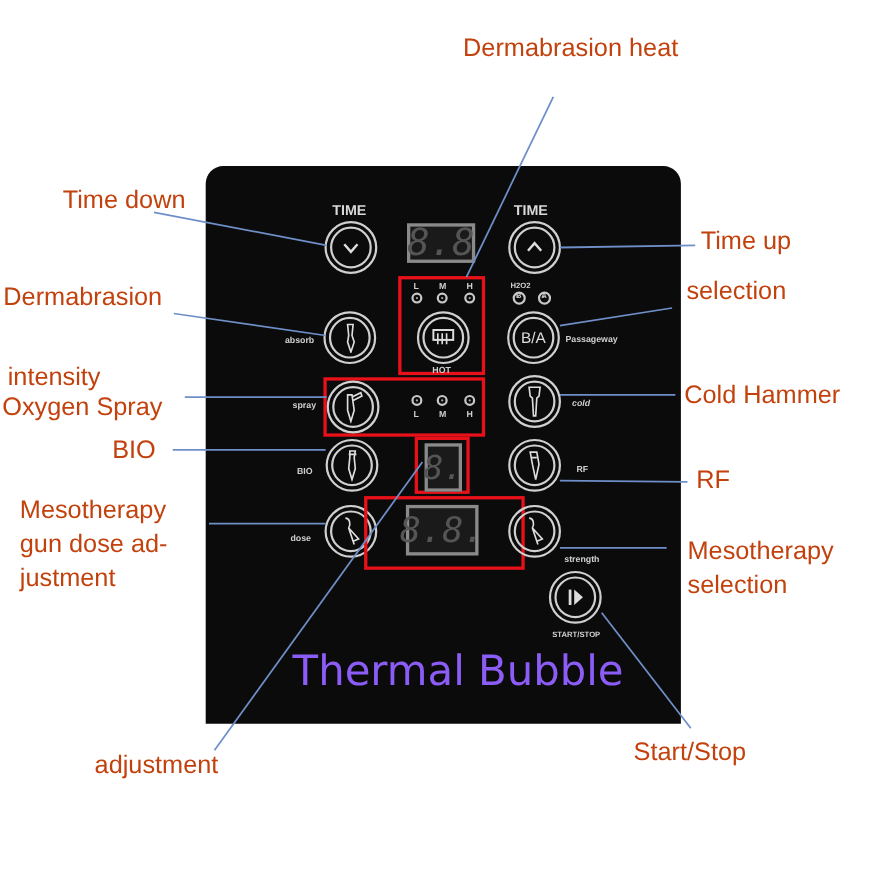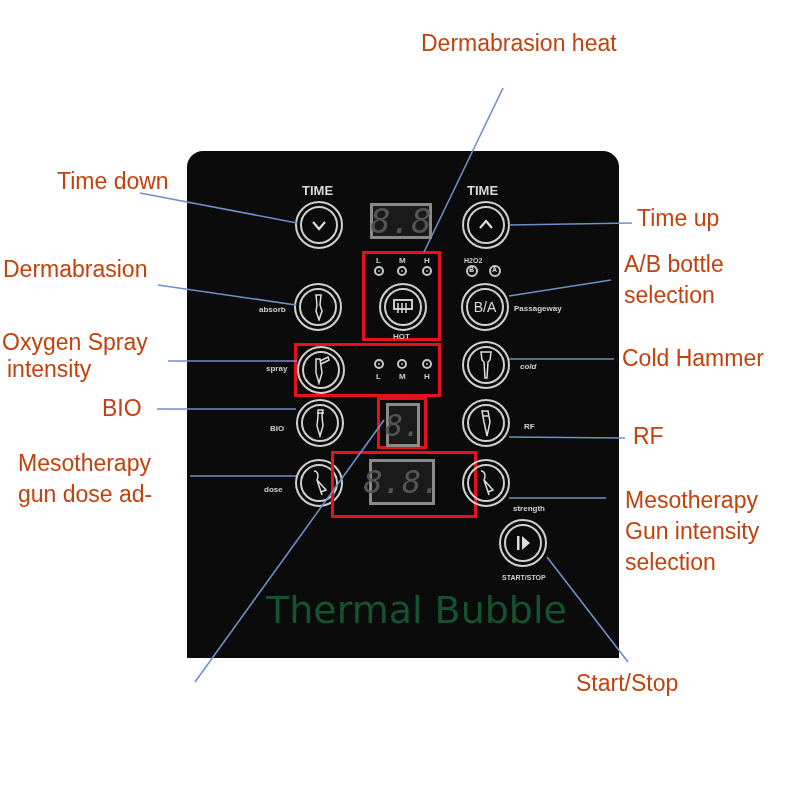--- a/index.html
+++ b/index.html
@@ -12,52 +12,52 @@
   .time-lbl { position:absolute; color:#d8d8d8; font-weight:bold; font-size:13px; }
   .btn { position:absolute; width:48px; height:48px; border-radius:50%; box-sizing:border-box;
          border:2px solid #d0d0d0; display:flex; align-items:center; justify-content:center; }
   .btn::before { content:""; position:absolute; inset:3px; border-radius:50%; border:2px solid #d0d0d0; }
   .btn svg { position:relative; }
   .seg { position:absolute; background:#1a1a1a; border:3px solid #8a8a8a; color:#555;
          font-family:"DejaVu Sans Mono", monospace; font-style:italic; display:flex; align-items:center; justify-content:center; }
   .redbox { position:absolute; border:3px solid #e8111a; box-sizing:border-box; }
   .led { position:absolute; width:10px; height:10px; border-radius:50%; border:2px solid #c8c8c8; box-sizing:border-box; }
   .led::after { content:""; position:absolute; left:2px; top:2px; width:2px; height:2px; border-radius:50%; background:#9aa; }
-  .brand { position:absolute; left:266px; top:588px; color:#14532d; font-size:38px; font-family:"DejaVu Sans", sans-serif; letter-spacing:0px; }
+  .brand { position:absolute; left:266px; top:588px; color:#8b5cf6; font-size:38px; font-family:"DejaVu Sans", sans-serif; letter-spacing:0px; }
   svg.lines { position:absolute; left:0; top:0; pointer-events:none; }
 </style>
 </head>
 <body>
 
 <div class="callout" style="left:421px;top:28px;">
   <div>Dermabrasion heat</div>
 </div>
 <div class="callout" style="left:28px;top:166px;margin-left:29px;">Time down</div>
 <div class="callout" style="left:3px;top:254px;">Dermabrasion</div>
 <div class="callout" style="left:2px;top:329px;line-height:27px;">
+  <div style="padding-left:5px;">intensity</div>
   <div>Oxygen Spray</div>
-  <div style="padding-left:5px;">intensity</div>
 </div>
 <div class="callout" style="left:102px;top:393px;">BIO</div>
 <div class="callout" style="left:18px;top:448px;">
   <div>Mesotherapy</div>
   <div>gun dose ad-</div>
+  <div>justment</div>
 </div>
 <div class="callout" style="left:86px;top:680px;">
+  <div>adjustment</div>
 </div>
 <div class="callout" style="left:637px;top:203px;">Time up</div>
 <div class="callout" style="left:624px;top:249px;">
-  <div>A/B bottle</div>
   <div>selection</div>
 </div>
 <div class="callout" style="left:622px;top:343px;">Cold Hammer</div>
 <div class="callout" style="left:633px;top:421px;">RF</div>
 <div class="callout" style="left:625px;top:485px;">
   <div>Mesotherapy</div>
-  <div>Gun intensity</div>
   <div>selection</div>
 </div>
 <div class="callout" style="left:576px;top:668px;">Start/Stop</div>
 
 <div class="panel"></div>
 
 <div class="time-lbl" style="left:302px;top:183px;">TIME</div>
 <div class="time-lbl" style="left:467px;top:183px;">TIME</div>
 
 <div class="btn" style="left:295px;top:201px;">

